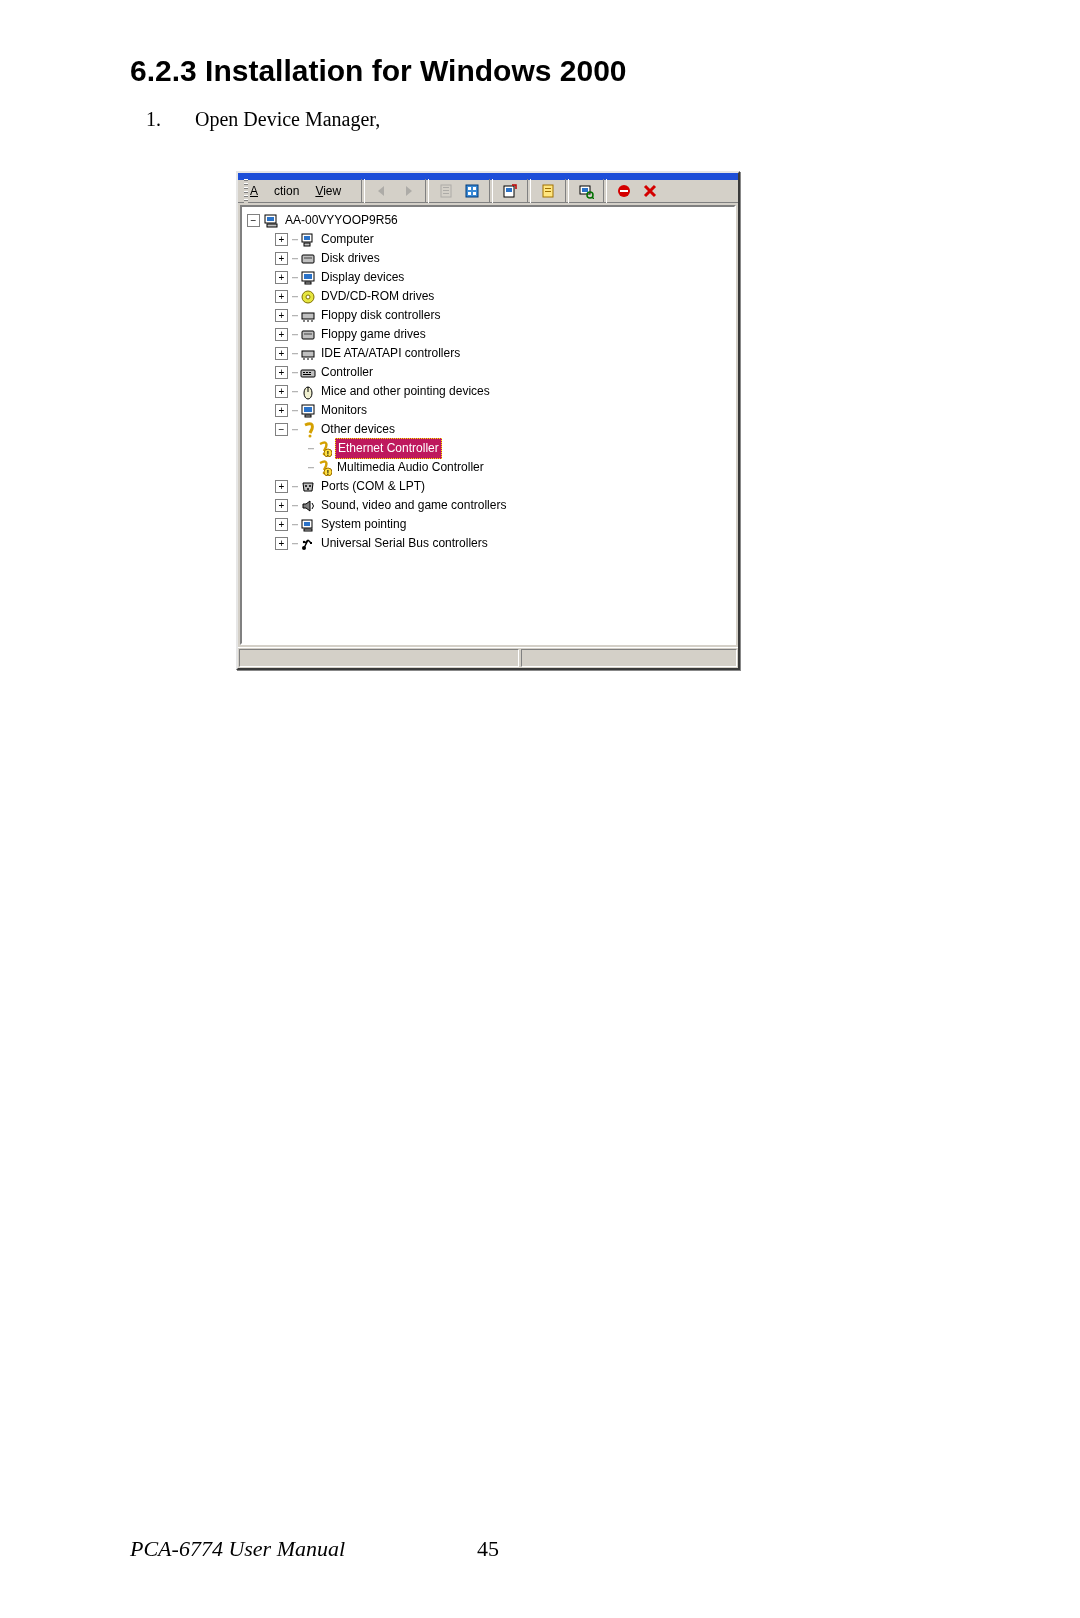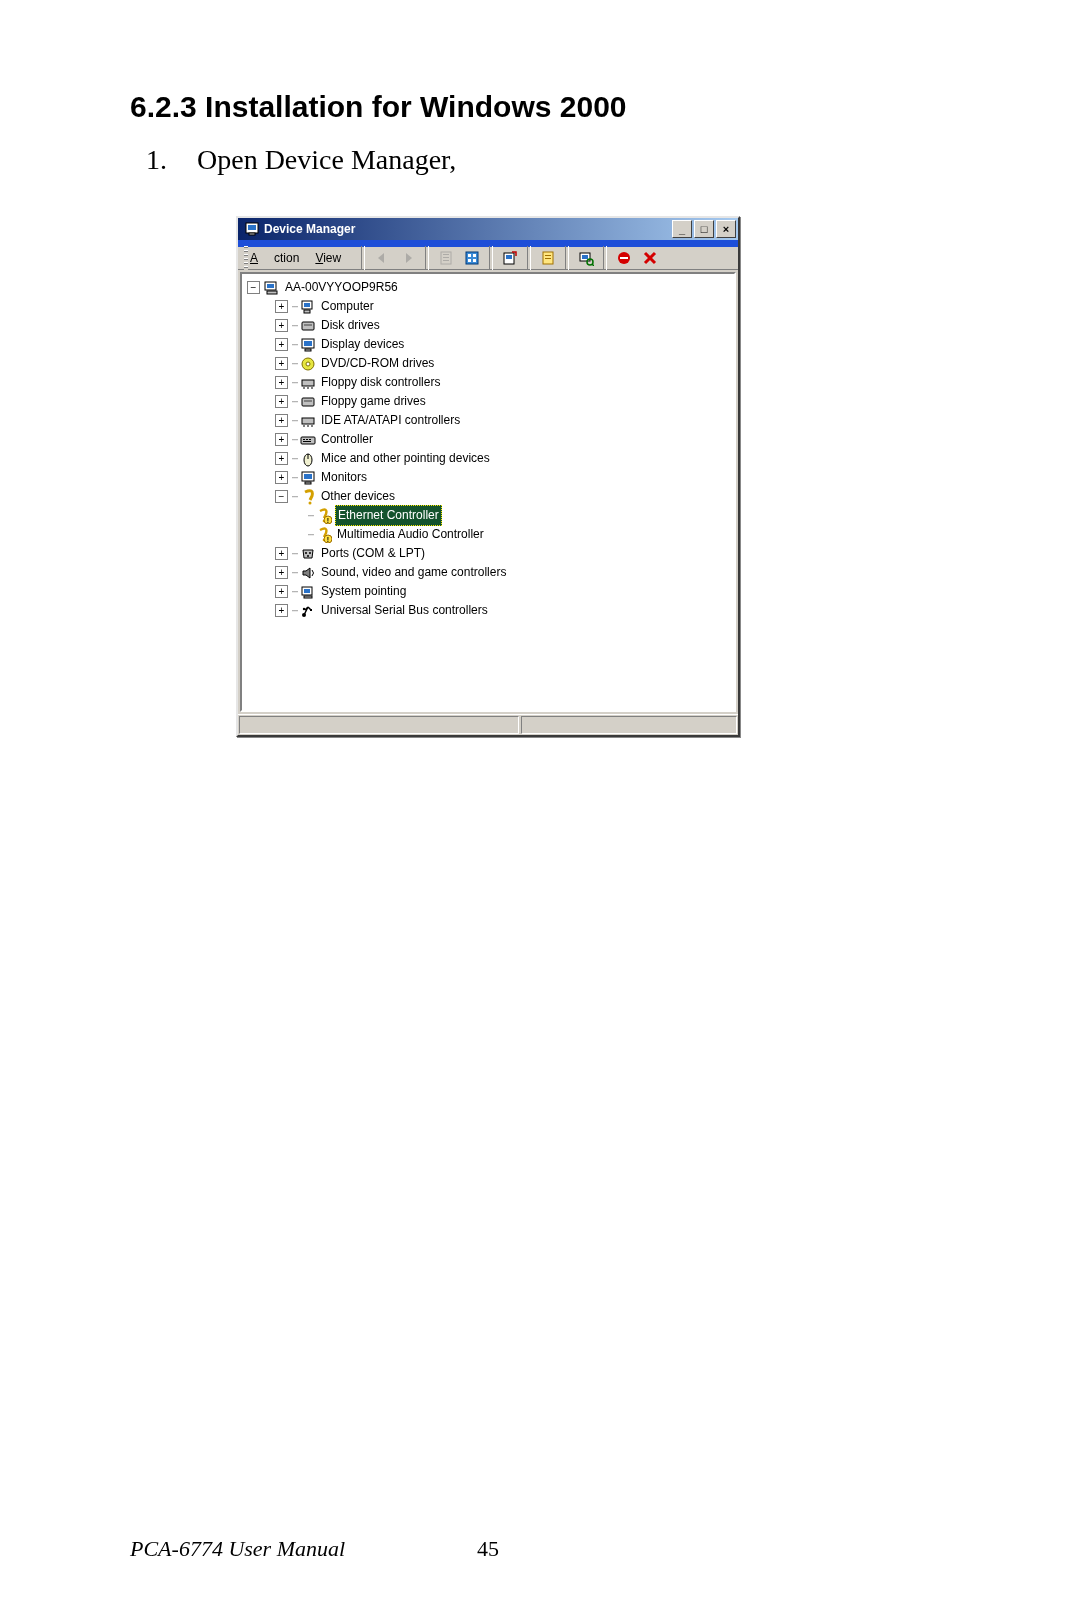--- a/index.html
+++ b/index.html
@@ -1,18 +1,18 @@
 <!DOCTYPE html>
 <html><head>
 <meta charset="utf-8">
 <style>
   html,body{margin:0;padding:0;background:#fff;font-family:"Times New Roman",serif;color:#000}
-  .page{width:976px;height:1618px;position:relative;box-sizing:border-box;padding:90px 130px 0 130px}
+  .page{width:976px;height:1618px;position:relative;box-sizing:border-box;padding:54px 130px 0 130px}
   .heading{font-family:Arial,Helvetica,sans-serif;font-weight:bold;font-size:30px;margin:0 0 20px 0}
-  .step{font-size:28px;margin:0 0 40px 16px}
+  .step{font-size:20px;margin:0 0 40px 16px}
   .step-num{display:inline-block;width:44px}
   .footer{position:absolute;bottom:56px;left:130px;right:130px;font-style:italic;font-size:22px}
   .footer .pagenum{font-style:normal;position:absolute;left:50%;transform:translateX(-50%)}
 
   
   .win{width:500px;margin:0 auto;font-family:Tahoma,Arial,sans-serif;font-size:12px;color:#000;
        border:2px solid #3a3a3a;border-top-color:#e6e6e6;border-left-color:#e6e6e6;background:#d4d0c8;
        box-shadow:1px 1px 0 #888}
   .titlebar{height:22px;background:linear-gradient(to right,#0a246a,#a6caf0);display:flex;align-items:center;
             color:#fff;font-weight:bold;padding:0 2px}
@@ -33,52 +33,37 @@
            height:440px;overflow:hidden;padding:4px 2px;box-sizing:border-box}
   .tree{font-family:Tahoma,Arial,sans-serif;font-size:12px;line-height:19px}
   .node{display:flex;align-items:center;height:19px;white-space:nowrap}
   .pad{display:inline-block}
   .exp{width:11px;height:11px;border:1px solid #808080;background:#fff;display:inline-flex;align-items:center;justify-content:center;
        font-size:10px;line-height:0;margin:0 3px;font-family:Arial}
   .exp.blank{border:none;background:none;visibility:hidden}
   .dots{color:#808080;letter-spacing:-2px;margin-right:2px}
   .ticon2{width:16px;height:16px;margin:0 3px 0 1px;display:inline-flex;align-items:center;justify-content:center}
   .label{padding:0 2px}
-  .sel{background:#14532d;color:#fff;border:1px dotted #ffec00}
+  .sel{background:#be185d;color:#fff;border:1px dotted #ffec00}
   .statusbar{height:20px;border-top:1px solid #fff;display:flex}
   .statusbar .cell{flex:1;border:1px solid #808080;border-right-color:#fff;border-bottom-color:#fff;margin:1px}
   .statusbar .cell:first-child{flex:1.3}
 </style>
 </head>
 <body>
 
 <div class="page">
   <h2 class="heading">6.2.3 Installation for Windows 2000</h2>
   <p class="step">
     <span class="step-num">1.</span>
     <span>Open Device Manager,</span>
   </p>
 
   <div class="win">
 
-    <div class="titlebar">
-      <span class="ticon">
-        <svg width="16" height="16">
-            <rect x="2" y="2" width="12" height="10" fill="#fff" stroke="#000"></rect>
-            <rect x="4" y="4" width="8" height="5" fill="#2a72c8"></rect>
-            <rect x="5" y="12" width="6" height="2" fill="#c0c0c0" stroke="#000"></rect>
-          </svg>
-      </span>
-      <span class="ttext">Device Manager</span>
-      <div class="winbtns">
-        <div class="winbtn">_</div>
-        <div class="winbtn">□</div>
-        <div class="winbtn">×</div>
-      </div>
-    </div>
 
     <div class="menubar">
       <div class="grip"></div>
       <span><u>A</u><span></span>ction</span>
       <span><u>V</u>iew</span>
 
       <div class="tsep"></div>
 
       <div class="tbtn dis">
         <svg width="16" height="16">

